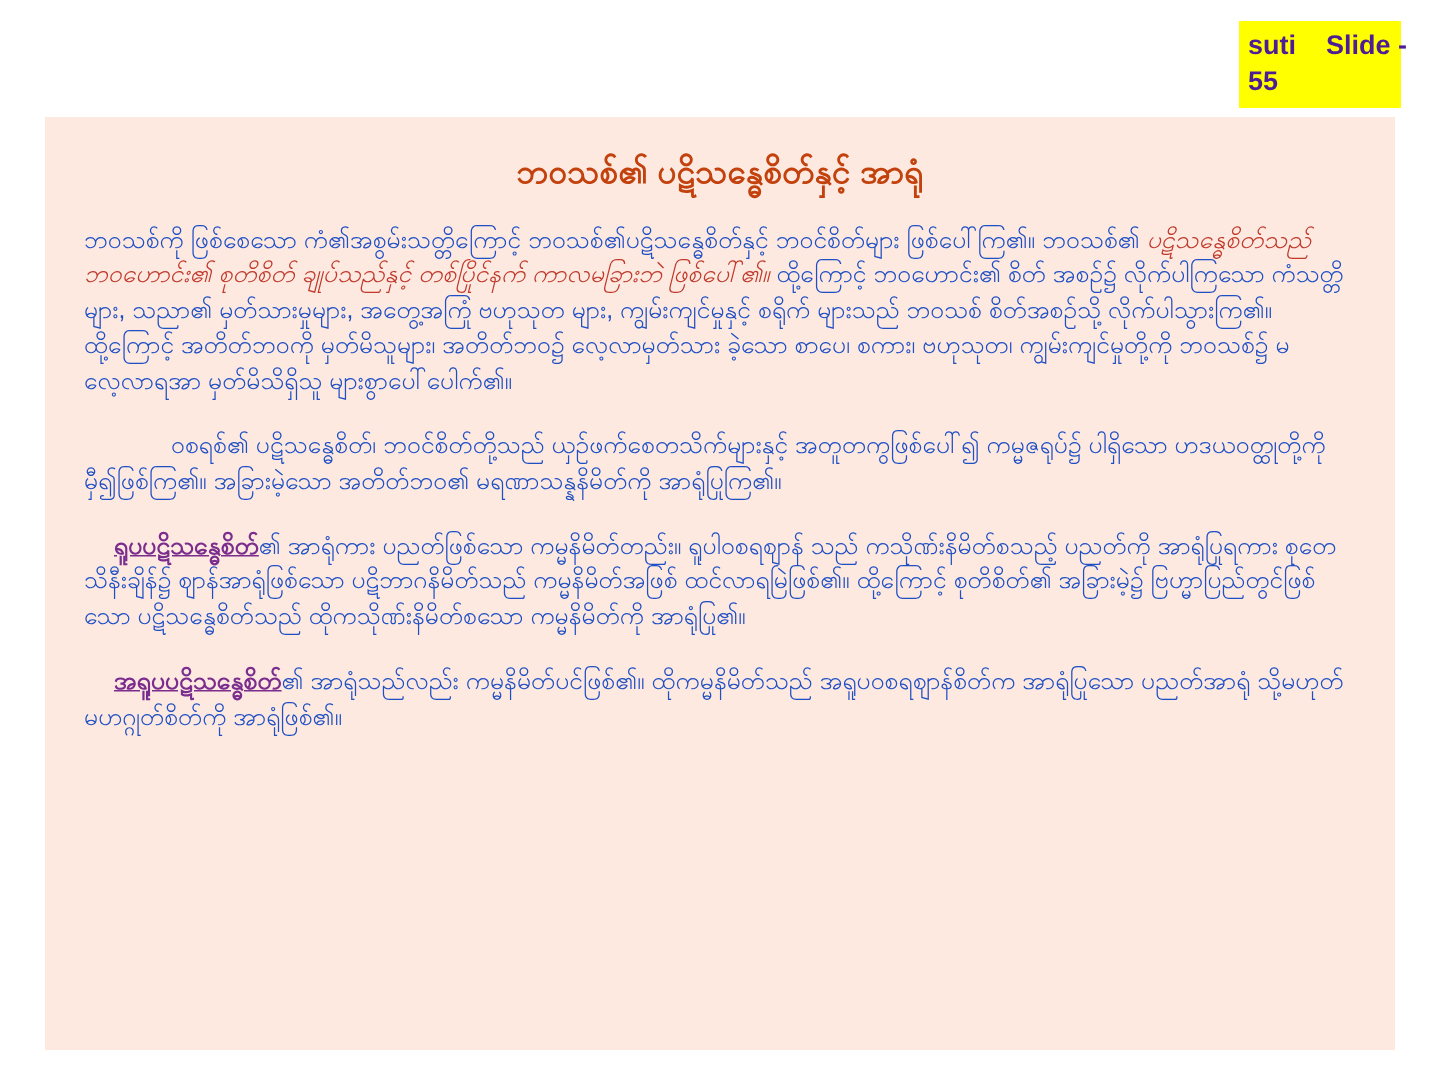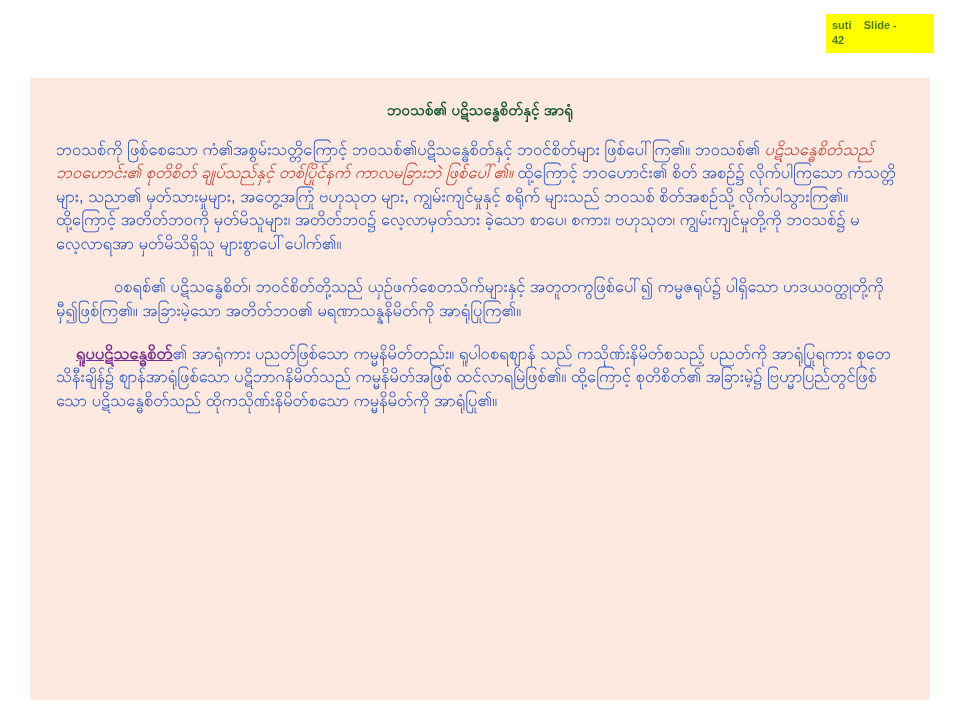--- a/index.html
+++ b/index.html
@@ -13,45 +13,45 @@
     font-family: "Liberation Sans", sans-serif;
     position: relative;
     overflow: hidden;
   }
   .slide-badge {
     position: absolute;
     top: 14px;
     left: 826px;
     width: 108px;
     background: #ffff00;
-    color: #4d7c0f;
-    font-size: 11px;
+    color: #4c1d95;
+    font-size: 18px;
     font-weight: bold;
     line-height: 1.35;
     padding: 4px 5px 5px 6px;
     box-sizing: border-box;
   }
   .slide-badge .badge-line {
     display: block;
     white-space: pre;
   }
   .content-card {
     position: absolute;
     left: 30px;
     top: 78px;
     width: 900px;
     height: 622px;
     background: #fde9e0;
     box-sizing: border-box;
     padding: 14px 26px 10px 26px;
   }
   .doc-title {
-    color: #14532d;
+    color: #c2410c;
     font-weight: bold;
-    font-size: 15px;
+    font-size: 22px;
     text-align: center;
     margin: 8px 0 2px 0;
     letter-spacing: 0.2px;
   }
   .para {
     color: #1a5fd0;
     font-size: 16.5px;
     line-height: 1.42;
     margin: 0 0 2px 0;
   }
@@ -70,36 +70,37 @@
     margin-left: 20px;
   }
   .inline { display: inline; }
   .footer-space { height: 4px; }
 </style>
 </head>
 <body>
 
 <div class="slide-badge">
   <span class="badge-line">suti    Slide -</span>
-  <span class="badge-line">42</span>
+  <span class="badge-line">55</span>
 </div>
 
 <div class="content-card">
 
   <div class="doc-title">ဘဝသစ်၏ ပဋိသန္ဓေစိတ်နှင့် အာရုံ</div>
 
   <div class="gap-m"></div>
 
   <p class="para body-blue"><span class="inline">ဘဝသစ်ကို ဖြစ်စေသော ကံ၏အစွမ်းသတ္တိကြောင့် ဘဝသစ်၏ပဋိသန္ဓေစိတ်နှင့် ဘဝင်စိတ်များ ဖြစ်ပေါ်ကြ၏။ ဘဝသစ်၏ </span><span class="inline em-red">ပဋိသန္ဓေစိတ်သည် ဘဝဟောင်း၏ စုတိစိတ် ချုပ်သည်နှင့် တစ်ပြိုင်နက် ကာလမခြားဘဲ ဖြစ်ပေါ်၏။</span><span class="inline"> ထို့ကြောင့် ဘဝဟောင်း၏ စိတ် အစဉ်၌ လိုက်ပါကြသော ကံသတ္တိများ, သညာ၏ မှတ်သားမှုများ, အတွေ့အကြုံ ဗဟုသုတ များ, ကျွမ်းကျင်မှုနှင့် စရိုက် များသည် ဘဝသစ် စိတ်အစဉ်သို့ လိုက်ပါသွားကြ၏။ ထို့ကြောင့် အတိတ်ဘဝကို မှတ်မိသူများ၊ အတိတ်ဘဝ၌ လေ့လာမှတ်သား ခဲ့သော စာပေ၊ စကား၊ ဗဟုသုတ၊ ကျွမ်းကျင်မှုတို့ကို ဘဝသစ်၌ မလေ့လာရအာ မှတ်မိသိရှိသူ များစွာပေါ်ပေါက်၏။</span></p>
 
   <div class="gap-l"></div>
 
   <p class="para body-blue indent"><span class="inline">ဝစရစ်၏ ပဋိသန္ဓေစိတ်၊ ဘဝင်စိတ်တို့သည် ယှဉ်ဖက်စေတသိက်များနှင့် အတူတကွဖြစ်ပေါ်၍ ကမ္မဇရုပ်၌ ပါရှိသော ဟဒယဝတ္ထုတို့ကို မှီ၍ဖြစ်ကြ၏။ အခြားမဲ့သော အတိတ်ဘဝ၏ မရဏာသန္နနိမိတ်ကို အာရုံပြုကြ၏။</span></p>
 
   <div class="gap-l"></div>
 
   <p class="para body-blue"><span class="inline underline-purple">ရူပပဋိသန္ဓေစိတ်</span><span class="inline">၏ အာရုံကား ပညတ်ဖြစ်သော ကမ္မနိမိတ်တည်း။ ရူပါဝစရစျာန် သည် ကသိုဏ်းနိမိတ်စသည့် ပညတ်ကို အာရုံပြုရကား စုတေသိနီးချိန်၌ ဈာန်အာရုံဖြစ်သော ပဋိဘာဂနိမိတ်သည် ကမ္မနိမိတ်အဖြစ် ထင်လာရမြဲဖြစ်၏။ ထို့ကြောင့် စုတိစိတ်၏ အခြားမဲ့၌ ဗြဟ္မာပြည်တွင်ဖြစ်သော ပဋိသန္ဓေစိတ်သည် ထိုကသိုဏ်းနိမိတ်စသော ကမ္မနိမိတ်ကို အာရုံပြု၏။</span></p>
 
   <div class="gap-l"></div>
 
+  <p class="para body-blue"><span class="inline underline-purple">အရူပပဋိသန္ဓေစိတ်</span><span class="inline">၏ အာရုံသည်လည်း ကမ္မနိမိတ်ပင်ဖြစ်၏။ ထိုကမ္မနိမိတ်သည် အရူပဝစရဈာန်စိတ်က အာရုံပြုသော ပညတ်အာရုံ သို့မဟုတ် မဟဂ္ဂုတ်စိတ်ကို အာရုံဖြစ်၏။</span></p>
 
   <div class="footer-space"></div>
 </div>
 
 </body></html>

